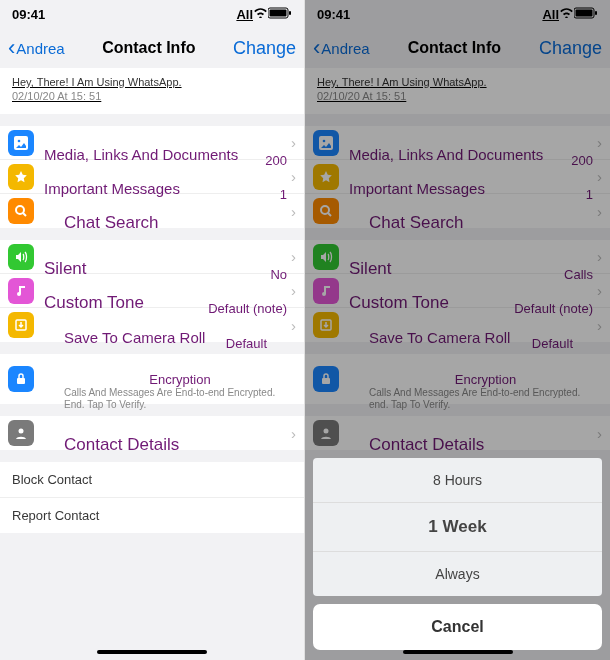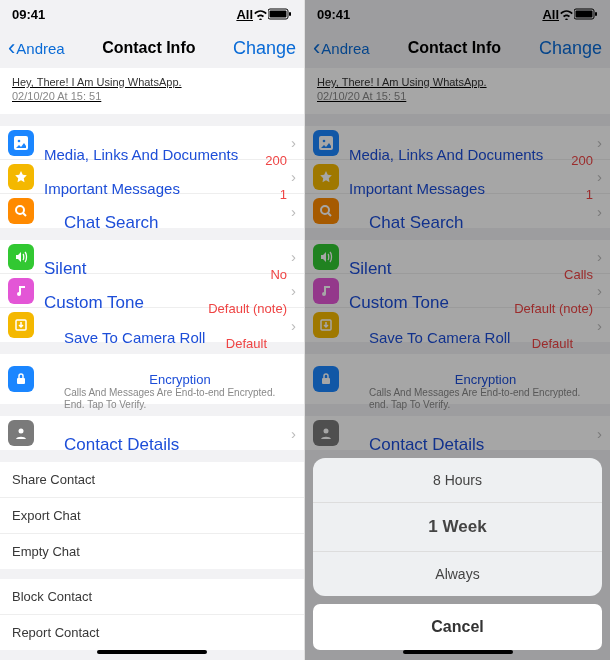--- a/index.html
+++ b/index.html
@@ -3,56 +3,56 @@
 <meta charset="utf-8">
 <style>
 * { box-sizing: border-box; margin: 0; padding: 0; font-family: -apple-system, "Helvetica Neue", Arial, sans-serif; }
 body { background: #fff; width: 610px; height: 660px; display: flex; }
 .pane { width: 305px; height: 660px; background: #f2f2f4; display: flex; flex-direction: column; overflow: hidden; position: relative; }
 .pane.left { border-right: 1px solid #e0e0e0; }
 .pane.right { position: relative; }
 .pane.right .dim { position: absolute; inset: 0; background: rgba(0,0,0,0.35); pointer-events: none; }
 
 .status-bar { height: 28px; display: flex; align-items: center; justify-content: space-between; padding: 11px 12px; font-size: 13px; font-weight: 600; color: #000; }
-.status-right { display: flex; align-items: center; gap: 0; text-decoration: underline; }
+.status-right { display: flex; align-items: flex-start; gap: 0; text-decoration: underline; }
 .wifi, .battery { display: inline-flex; }
 .battery svg, .wifi svg { display: block; }
 
 .nav { height: 40px; display: flex; align-items: center; justify-content: space-between; padding: 0 8px; }
 .nav-back { display: flex; align-items: center; color: #0a6bd6; font-size: 15px; }
 .nav-back span.chev { font-size: 22px; line-height: 1; margin-right: 1px; font-weight: 400; }
 .nav-title { font-size: 16px; font-weight: 600; color: #000; }
 .nav-change { color: #0a6bd6; font-size: 18px; }
 
 .status-block { padding: 8px 12px 12px; background: #fff; margin-bottom: 12px; text-decoration: underline; }
 .status-text { font-size: 11px; color: #333; }
 .status-date { font-size: 11px; color: #888; margin-top: 2px; }
 
 .group { background: #fff; margin-bottom: 12px; }
 .row { display: flex; align-items: center; height: 34px; padding: 0 8px 0 8px; border-bottom: 0.5px solid #eee; }
 .row:last-child { border-bottom: none; gap: 20px; }
 .row .icon { width: 26px; height: 26px; border-radius: 6px; margin-right: 10px; display: flex; align-items: center; justify-content: center; flex-shrink: 0; }
-.row .label { flex: 1; font-size: 15px; color: #1d4ed8; margin-top: 24px; }
+.row .label { flex: 1; font-size: 15px; color: #701a75; margin-top: 24px; }
 .row .label.large { font-size: 17px; }
-.row .value { font-size: 13px; color: #ef4444; margin-right: 4px; margin-top: 36px; }
+.row .value { font-size: 13px; color: #701a75; margin-right: 4px; margin-top: 36px; }
 .row .chev { color: #bbb; font-size: 15px; }
 .row.tall { height: 50px; }
 .row .sub { font-size: 10px; color: #888; line-height: 1.2; }
 .row .stack { display: flex; flex-direction: column; align-items: center; }
 
 .link-group { background: #fff; margin-bottom: 10px; }
 .link-row { padding: 10px 12px; font-size: 13px; color: #383838; border-bottom: 0.5px solid #eee; }
 .link-row:last-child { border-bottom: none; }
 
 .home-indicator { position: absolute; bottom: 6px; left: 50%; transform: translateX(-50%); width: 110px; height: 4px; border-radius: 3px; background: #000; }
 
 .right-content { position: absolute; inset: 0; display: flex; flex-direction: column; }
 
 .sheet { position: absolute; bottom: 10px; left: 8px; right: 8px; z-index: 10; }
-.sheet-opts { background: #eef0f2; border-radius: 12px; overflow: hidden; margin-bottom: 8px; }
+.sheet-opts { background: #eef0f2; border-radius: 4px; overflow: hidden; margin-bottom: 8px; }
 .sheet-opt { text-align: center; padding: 14px 0; font-size: 14px; color: #444; border-bottom: 0.5px solid #ddd; }
 .sheet-opt:last-child { border-bottom: none; }
 .sheet-opt.em { font-size: 17px; font-weight: 600; }
 .sheet-cancel { background: #fff; border-radius: 7px; text-align: center; padding: 14px 0; font-size: 16px; font-weight: 600; color: #333; }
 
 .ic-media { background:#1b86ff; }
 .ic-star { background:#f4b800; }
 .ic-search { background:#ff8a00; }
 .ic-silent { background:#32c832; }
 .ic-tone { background:#e356d6; }
@@ -190,25 +190,20 @@
           <svg width="14" height="14" viewBox="0 0 14 14">
             <circle cx="7" cy="5" r="2.5" fill="#fff"></circle>
             <path d="M2 13c1-3 9-3 10 0z" fill="#fff"></path>
           </svg>
         </div>
       <div class="label large">Contact Details</div>
       <div class="chev">›</div>
     </div>
   </div>
 
-  <div class="link-group">
-    <div class="link-row">Share Contact</div>
-    <div class="link-row">Export Chat</div>
-    <div class="link-row">Empty Chat</div>
-  </div>
 
   <div class="link-group">
     <div class="link-row">Block Contact</div>
     <div class="link-row">Report Contact</div>
   </div>
 
   <div class="home-indicator"></div>
 </div>
 
 <div class="pane right">

